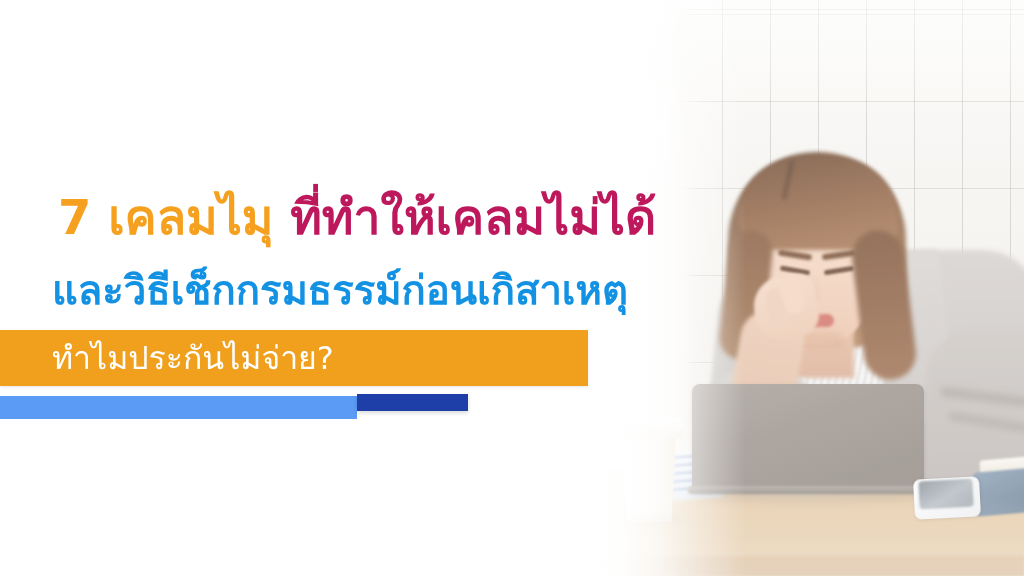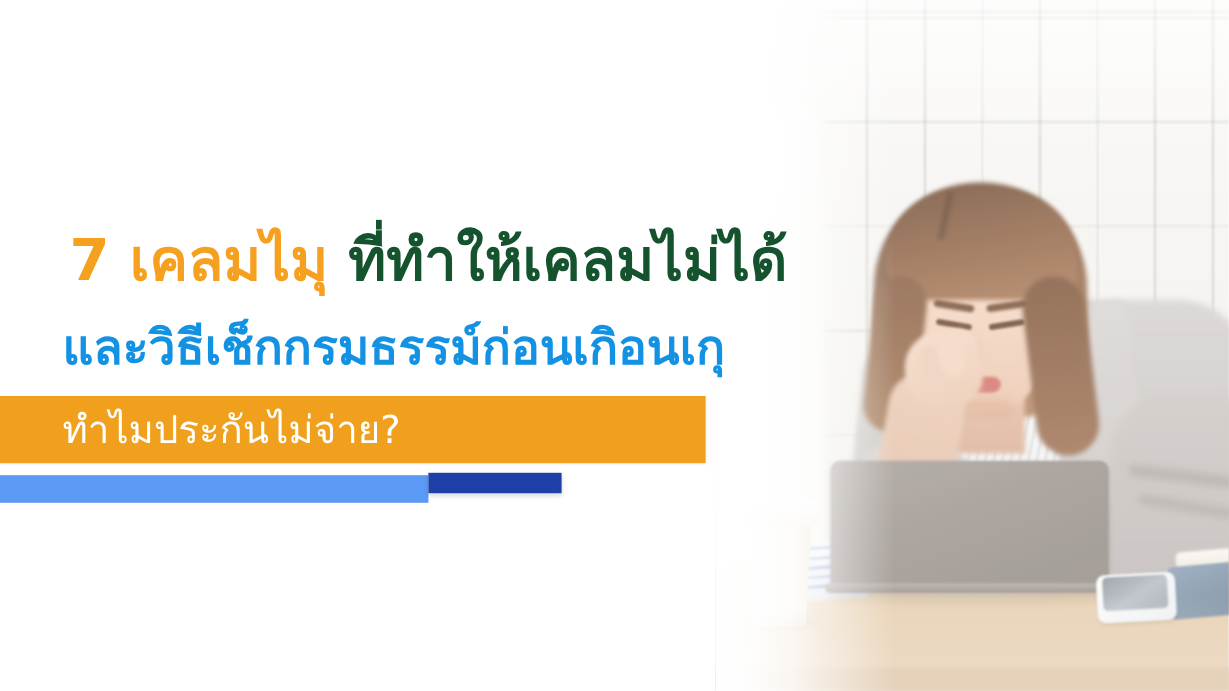--- a/index.html
+++ b/index.html
@@ -405,21 +405,21 @@
     font-weight: bold;
     letter-spacing: 0px;
   }
   #line1 {
     left: 58px;
     top: 193px;
     font-size: 48px;
     line-height: 1.0;
   }
   #line1 .seg-a { color: #F5A01E; }
-  #line1 .seg-b { color: #14532d; text-align: center; }
+  #line1 .seg-b { color: #be185d; text-align: center; }
 
   #line2 {
     left: 52px;
     top: 270px;
     font-size: 40px;
     line-height: 1.0;
     color: #1391E2;
   }
 
   #orangeBar {
@@ -527,21 +527,21 @@
     <div class="ph photo-haze"></div>
     <div class="ph fade-top"></div>
     <div class="ph fade-bottom"></div>
     <div class="ph fade-left"></div>
   </div>
 
   <div class="headline" id="line1">
     <span class="seg-a">7</span><span class="seg-a">&nbsp;</span><span class="seg-a">เคลมไมุ</span><span class="seg-b">&nbsp;</span><span class="seg-b">ที่ทำให้เคลมไม่ได้</span>
   </div>
 
-  <div class="headline" id="line2">และวิธีเช็กกรมธรรม์ก่อนเกิอนเกุ</div>
+  <div class="headline" id="line2">และวิธีเช็กกรมธรรม์ก่อนเกิสาเหตุ</div>
 
   <div id="orangeBar"></div>
   <div id="line3">ทำไมประกันไม่จ่าย?</div>
 
   <div id="barLight"></div>
   <div id="barDark"></div>
 
 </div>
 
 </body></html>

